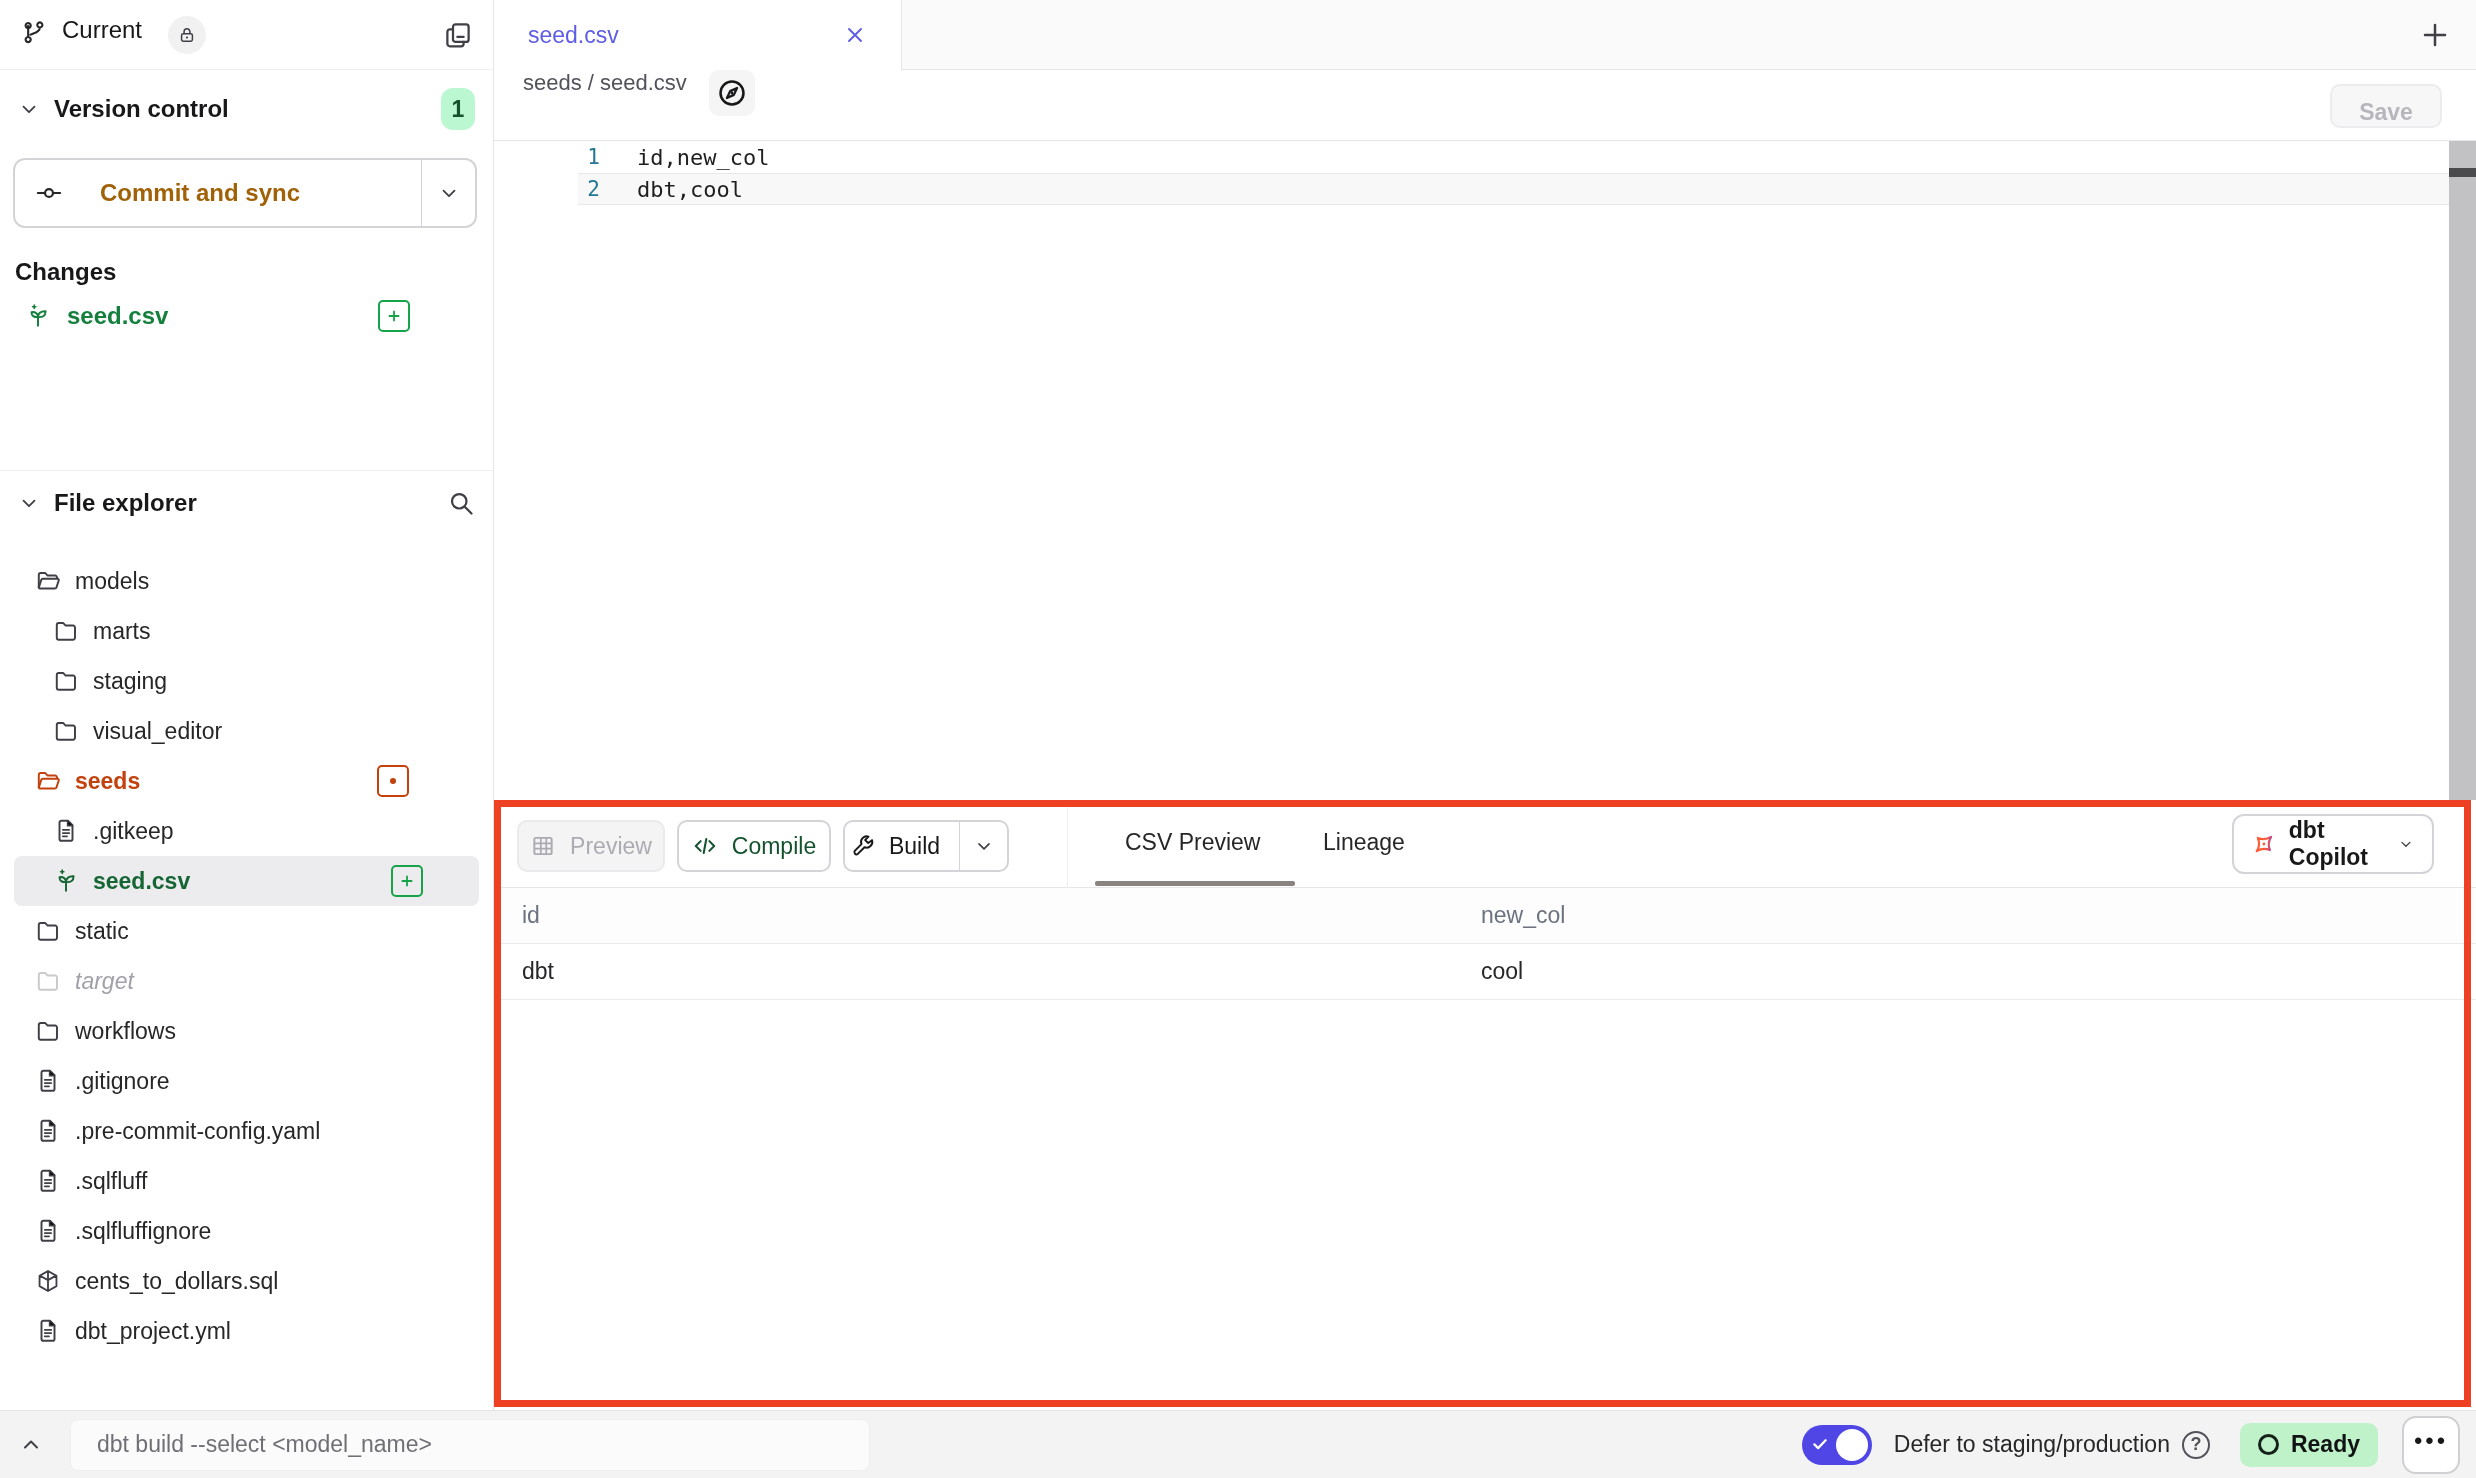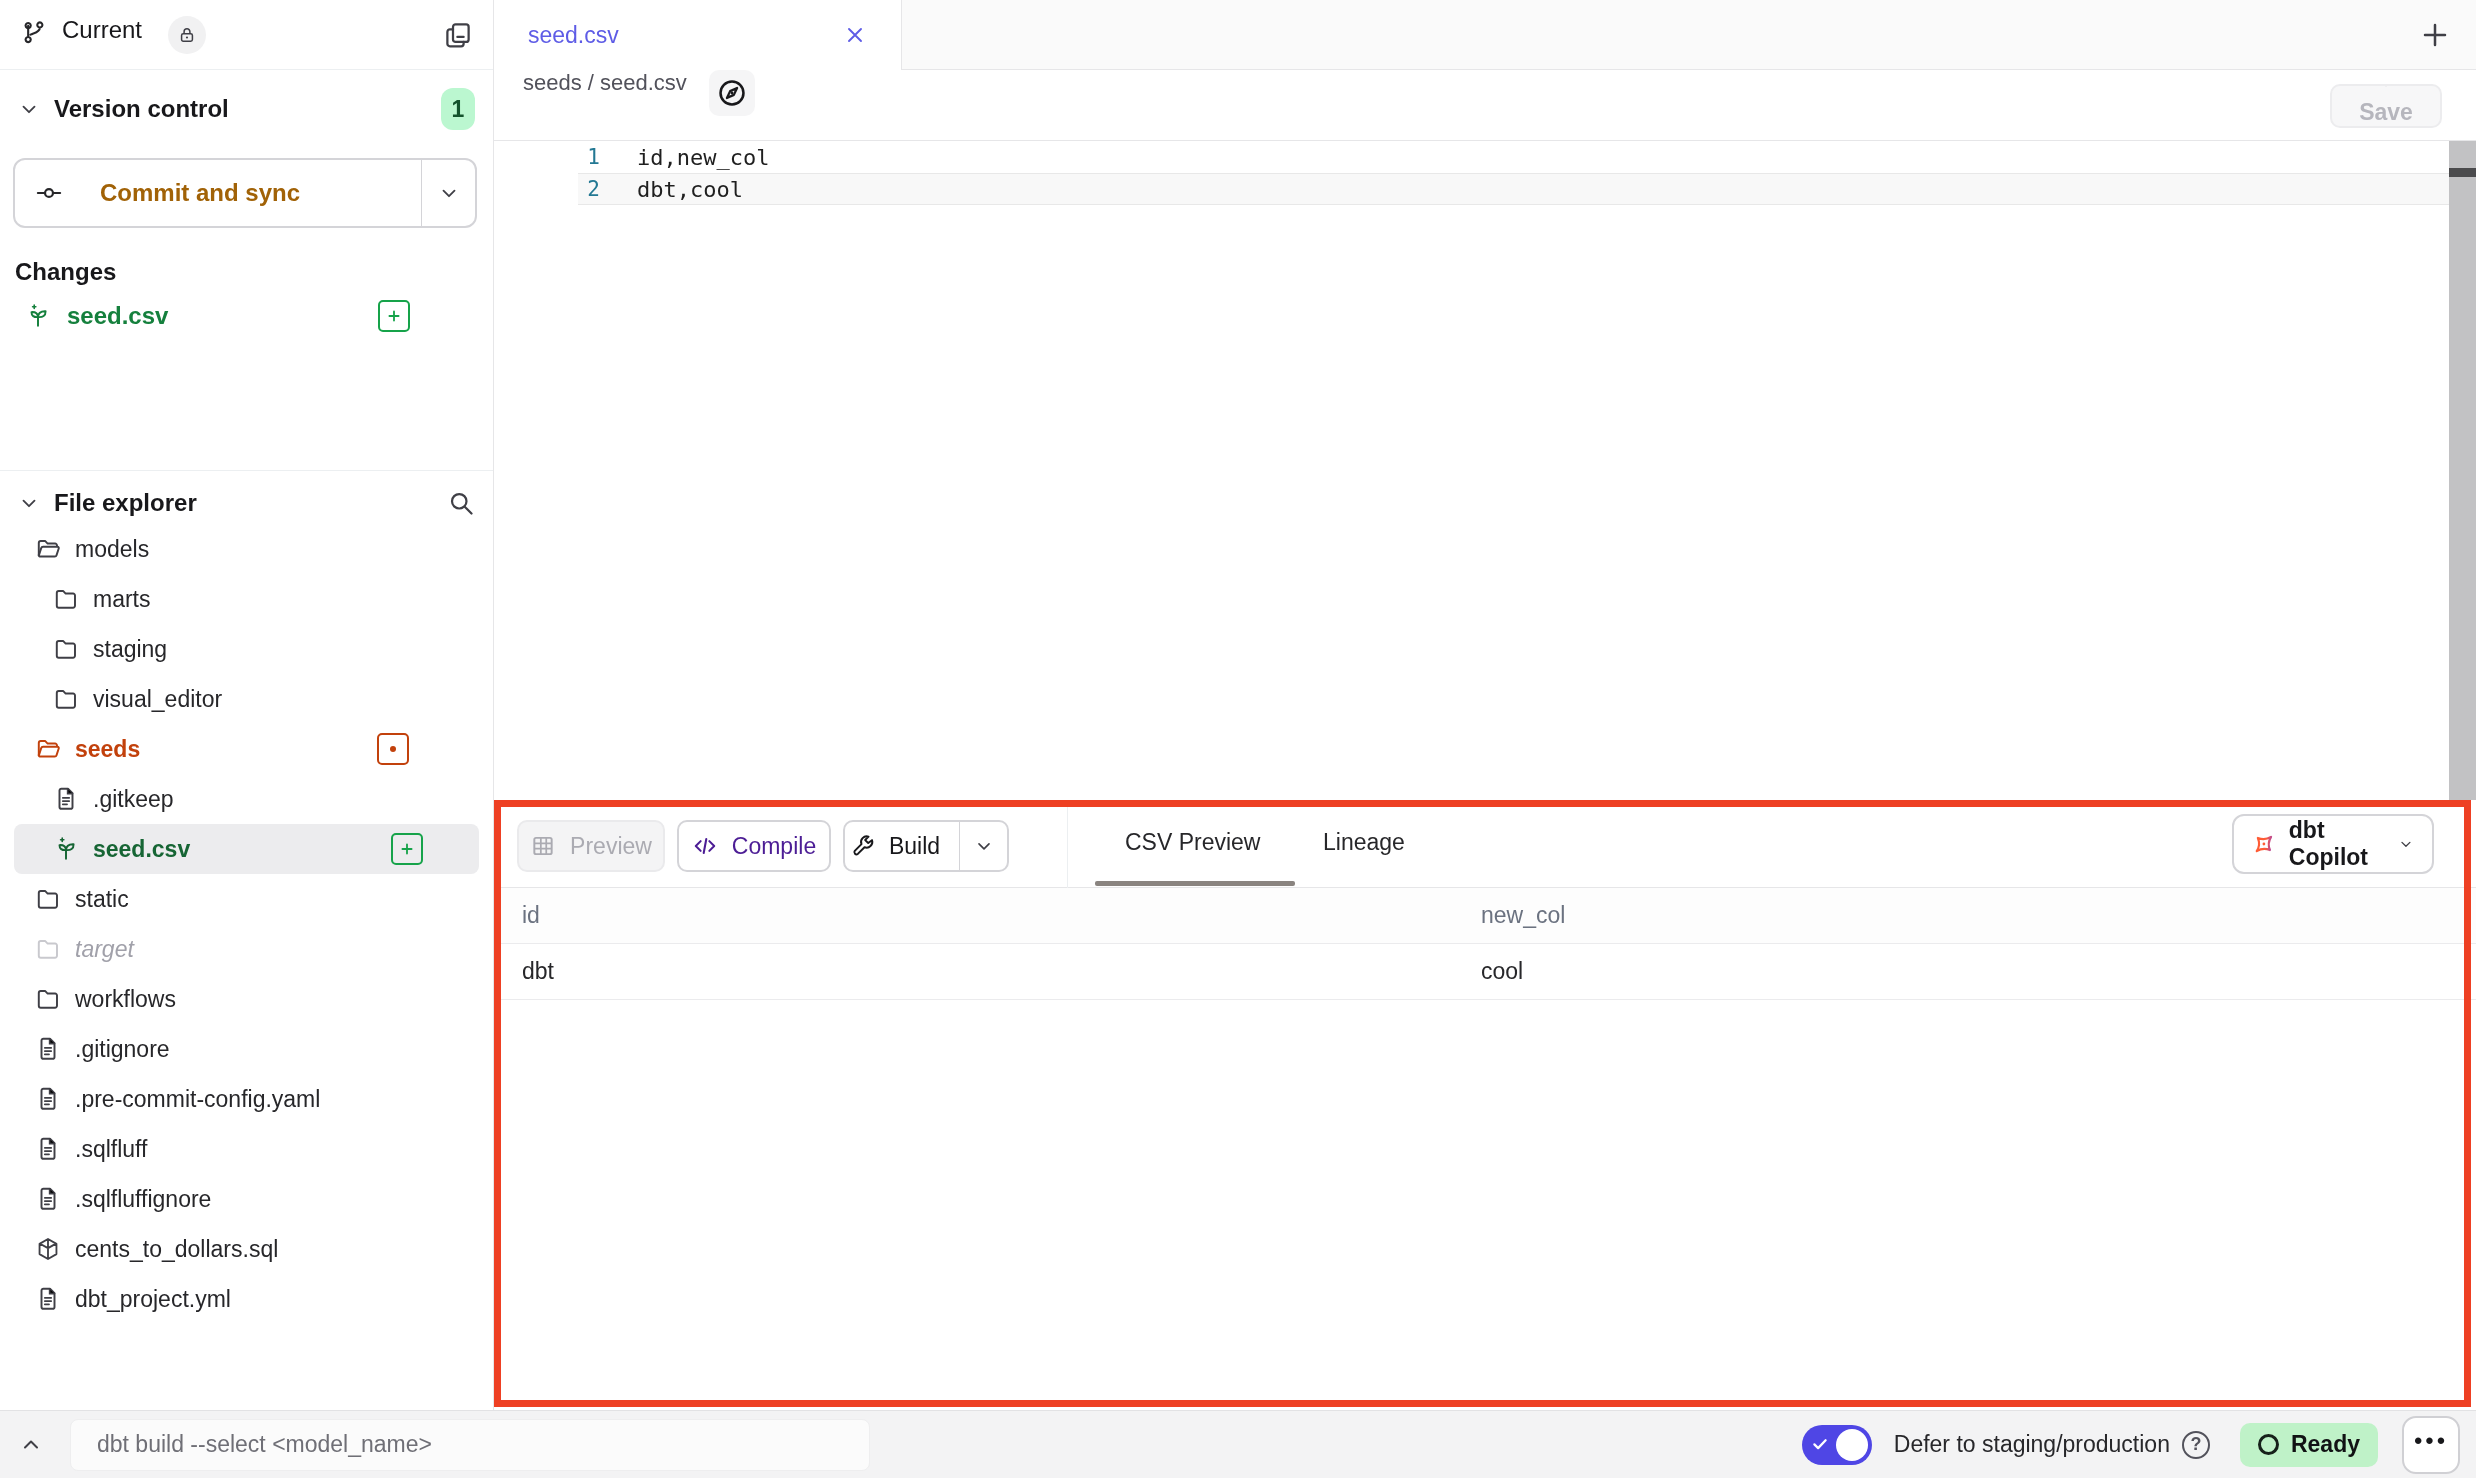--- a/index.html
+++ b/index.html
@@ -46,21 +46,21 @@
     display:flex; align-items:center; justify-content:center; cursor:pointer; }
   .badge-plus { border:2px solid #16a34a; color:#16a34a; }
   .badge-dot  { border:2px solid #c2410c; color:#c2410c; }
   .dot { width:6px; height:6px; border-radius:50%; background:#c2410c; }
 
   .sb-divider { position:absolute; left:0; top:470px; width:100%; height:0;
     border-top:1px solid #eceff1; }
   .fe-head { top:478px; }
   .search-ic { margin-left:auto; color:#3f3f46; cursor:pointer; }
 
-  .fe-list { position:absolute; left:0; top:524px; width:100%; }
+  .fe-list { position:absolute; left:0; top:556px; width:100%; }
   .fe-row { position:relative; margin:0 14px; height:50px; border-radius:8px;
     display:flex; align-items:center; gap:14px; cursor:pointer; color:#27272a; }
   .fe-row .nm { font-size:23px; white-space:nowrap; }
   .fe-row .ic { flex:0 0 auto; color:#3f3f46; }
   .fe-row.ind0 { padding-left:21px; }
   .fe-row.ind1 { padding-left:39px; }
   .fe-row.sel { background:#ececee; }
   .fe-row.orange, .fe-row.orange .ic { color:#c2410c; }
   .fe-row.orange .nm { font-weight:bold; }
   .fe-row.green-file .nm { color:#166534; font-weight:bold; }
@@ -104,21 +104,21 @@
 
   
   .panel { position:absolute; left:0; top:800px; width:100%; height:610px; background:#fff; }
   .ptoolbar { position:absolute; left:0; top:0; width:100%; height:88px; background:#fff;
     border-bottom:1px solid #e6e6e8; }
   .btn { position:absolute; top:20px; height:52px; border-radius:10px; display:flex;
     align-items:center; justify-content:center; gap:14px; font-size:23px; cursor:pointer; }
   .btn-preview { left:23px; width:148px; background:#f4f4f5; border:2px solid #eaeaec;
     color:#ababb2; }
   .btn-compile { left:183px; width:154px; background:#fff; border:2px solid #d4d4d8;
-    color:#4c1d95; }
+    color:#14532d; }
   .btn-build { left:349px; width:166px; background:#fff; border:2px solid #d4d4d8;
     color:#18181b; padding:0; }
   .build-main { flex:1; display:flex; align-items:center; justify-content:center; gap:13px; }
   .build-chev { width:48px; height:100%; border-left:1px solid #d4d4d8; display:flex;
     align-items:center; justify-content:center; color:#3f3f46; cursor:pointer; }
   .ptab-divider { position:absolute; left:573px; top:0; height:88px; border-left:1px solid #eceff1; }
   .ptab { position:absolute; top:0; height:84px; display:flex; align-items:center;
     font-size:23px; color:#27272a; cursor:pointer; }
   .ptab-csv { left:631px; }
   .ptab-lineage { left:829px; }

